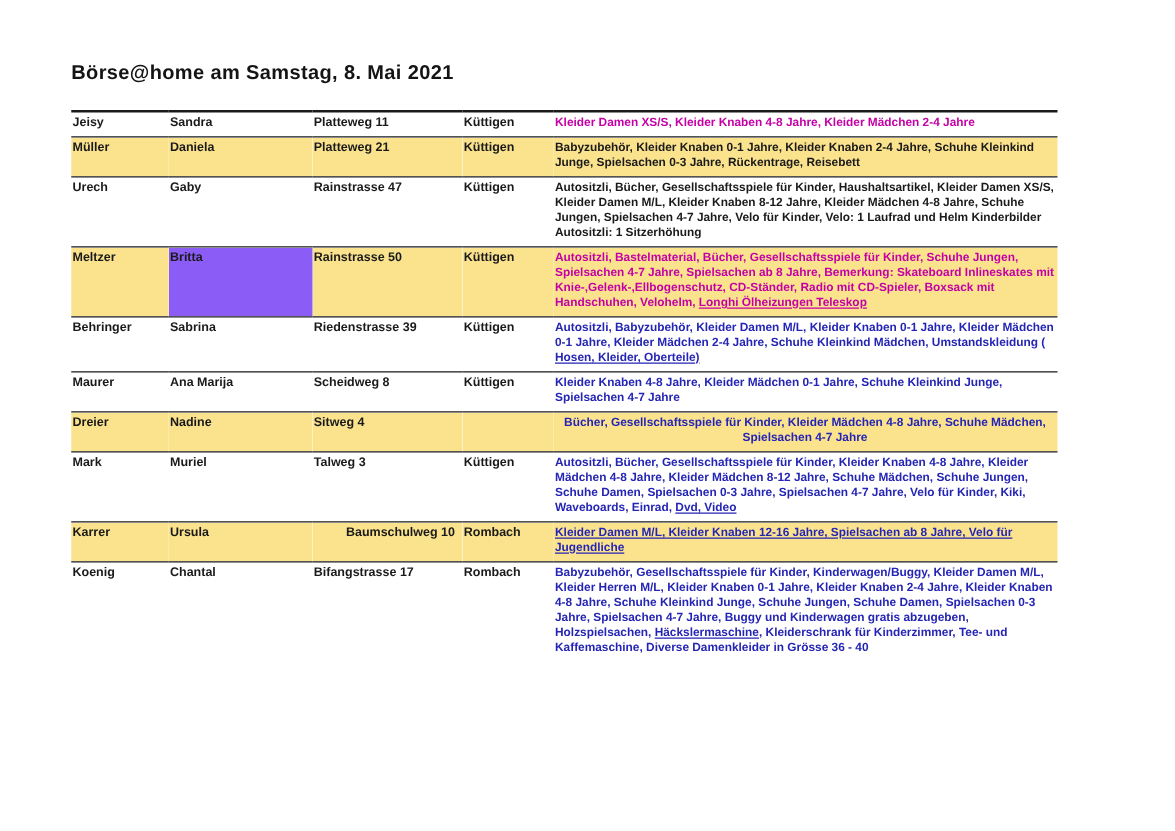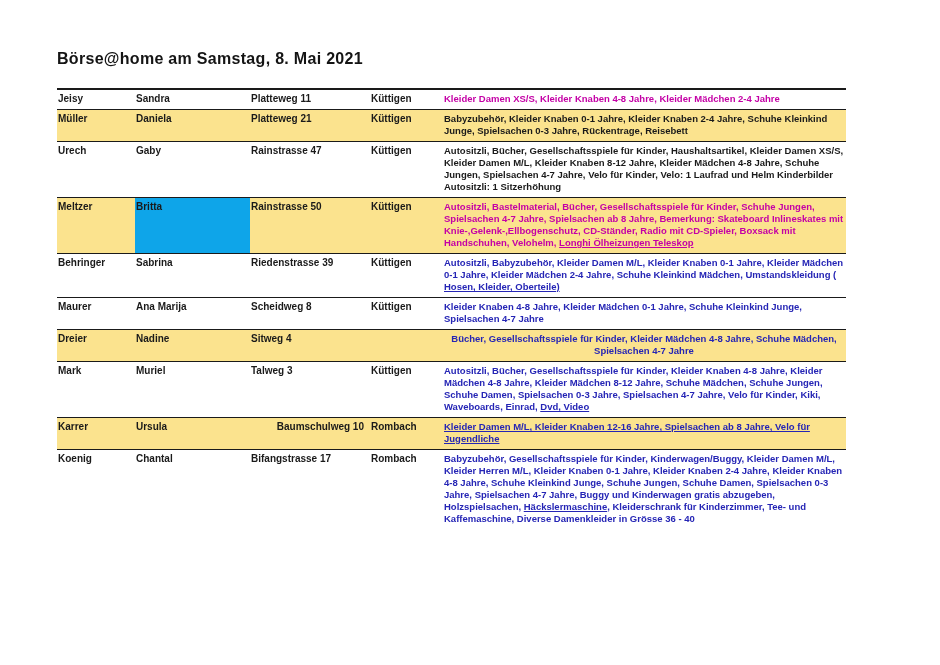--- a/index.html
+++ b/index.html
@@ -90,21 +90,21 @@
         </tr>
         <tr>
           <td>Urech</td>
           <td>Gaby</td>
           <td>Rainstrasse 47</td>
           <td>Küttigen</td>
           <td class="items"><span style="color: rgb(26, 26, 26);">Autositzli, Bücher, Gesellschaftsspiele für Kinder, Haushaltsartikel, Kleider Damen XS/S, Kleider Damen M/L, Kleider Knaben 8-12 Jahre, Kleider Mädchen 4-8 Jahre, Schuhe Jungen, Spielsachen 4-7 Jahre, Velo für Kinder, Velo: 1 Laufrad und Helm Kinderbilder Autositzli: 1 Sitzerhöhung</span></td>
         </tr>
         <tr class="hl">
           <td style="background: rgb(251, 227, 142);">Meltzer</td>
-          <td style="background: #0ea5e9;">Britta</td>
+          <td style="background: #8b5cf6;">Britta</td>
           <td style="background: rgb(251, 227, 142);">Rainstrasse 50</td>
           <td style="background: rgb(251, 227, 142);">Küttigen</td>
           <td class="items" style="background: rgb(251, 227, 142);"><span style="color: rgb(196, 0, 166);">Autositzli, Bastelmaterial, Bücher, Gesellschaftsspiele für Kinder, Schuhe Jungen, Spielsachen 4-7 Jahre, Spielsachen ab 8 Jahre, Bemerkung: Skateboard Inlineskates mit Knie-,Gelenk-,Ellbogenschutz, CD-Ständer, Radio mit CD-Spieler, Boxsack mit Handschuhen, Velohelm, </span><span class="u" style="color: rgb(196, 0, 166);">Longhi Ölheizungen Teleskop</span></td>
         </tr>
         <tr>
           <td>Behringer</td>
           <td>Sabrina</td>
           <td>Riedenstrasse 39</td>
           <td>Küttigen</td>
           <td class="items"><span style="color: rgb(37, 37, 181);">Autositzli, Babyzubehör, Kleider Damen M/L, Kleider Knaben 0-1 Jahre, Kleider Mädchen 0-1 Jahre, Kleider Mädchen 2-4 Jahre, Schuhe Kleinkind Mädchen, Umstandskleidung ( </span><span class="u" style="color: rgb(37, 37, 181);">Hosen, Kleider, Oberteile)</span></td>

